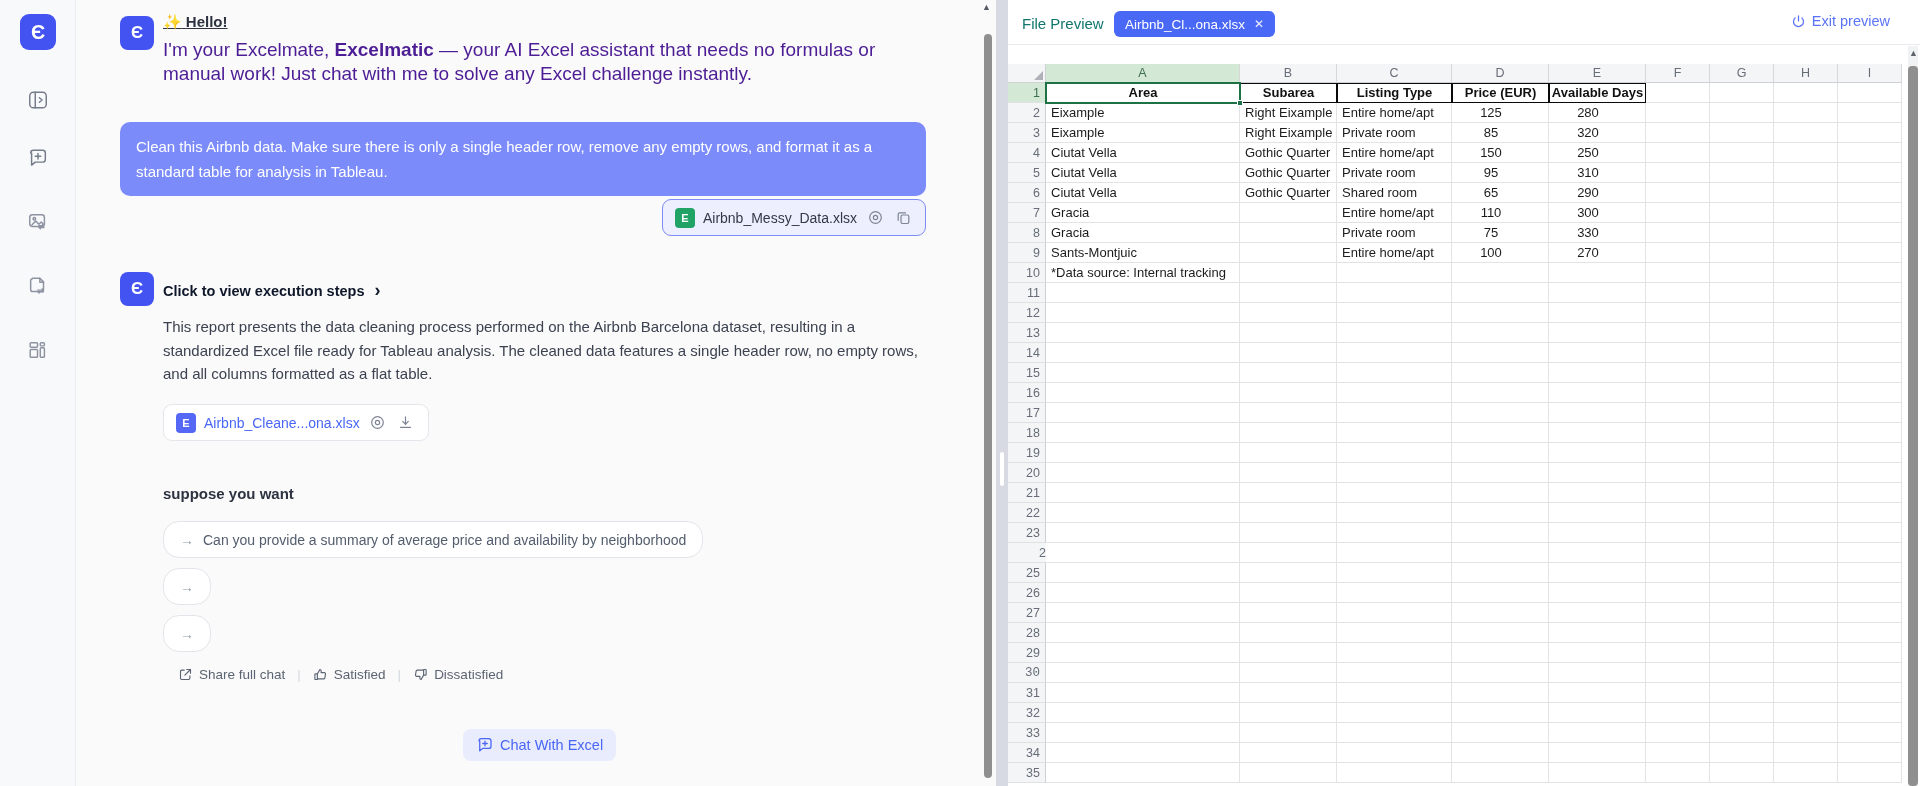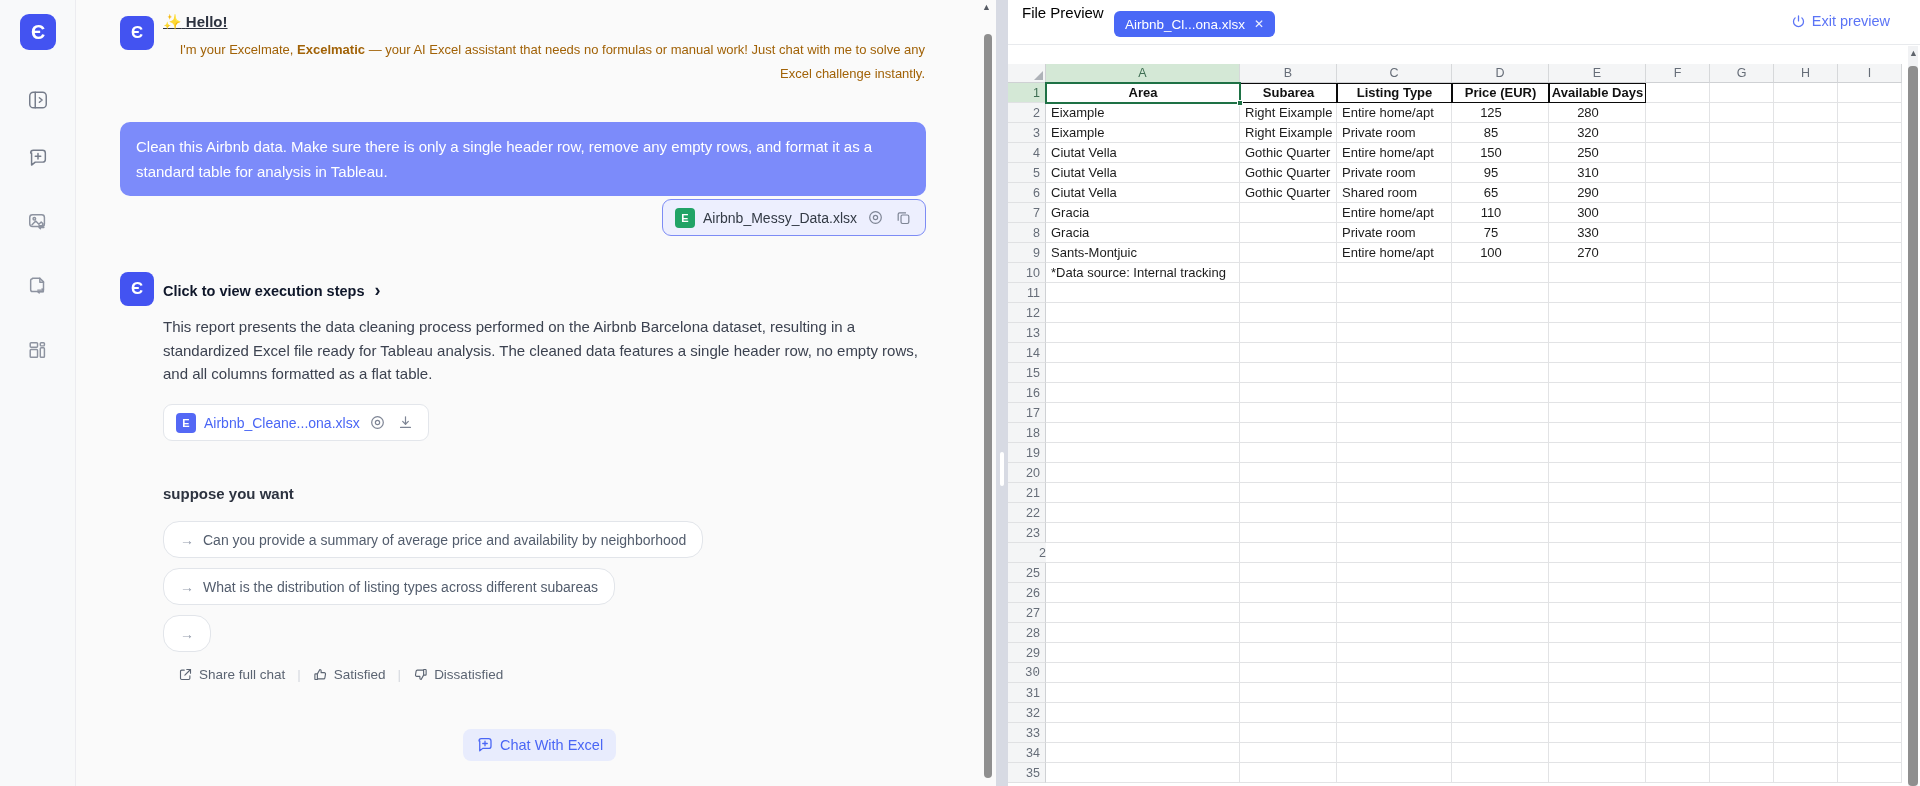--- a/index.html
+++ b/index.html
@@ -13,21 +13,21 @@
   .logo { left:20px; top:14px; width:36px; height:36px; border-radius:9px; background:#4353f1;
           color:#fff; font-weight:bold; font-size:20px; display:flex; align-items:center; justify-content:center; }
   .side-ic { left:26px; width:24px; height:24px; color:#757c8a; display:flex; align-items:center; justify-content:center; }
   .side-ic svg { width:22px; height:22px; }
 
   
   .chat-bg { left:76px; top:0; width:920px; height:786px; background:#fafafa; }
   .avatar { width:34px; height:34px; border-radius:8px; background:#4353f1; color:#fff; font-weight:bold;
             font-size:17px; display:flex; align-items:center; justify-content:center; }
   .greet-title { left:163px; top:13px; font-size:15px; font-weight:bold; color:#2d3340;text-decoration:underline; }
-  .greet-body { left:163px; top:38px; width:762px; font-size:13px; line-height:24px; color:#a16207;text-align:right; }
+  .greet-body { left:163px; top:38px; width:762px; font-size:19px; line-height:24px; color:#4c1d95; }
   .user-bubble { left:120px; top:122px; width:806px; background:#7c8bfa; border-radius:10px; color:#fff;
                  padding:12px 16px; font-size:15px; line-height:25px; }
   .chip { display:flex; align-items:center; gap:8px; border-radius:9px; height:37px; padding:0 12px; }
   .attach-chip { top:199px; right:994px; background:#edeffe; border:1px solid #7d8cf5; }
   .file-ic { width:20px; height:20px; border-radius:4px; color:#fff; font-size:11px; font-weight:bold;
              display:flex; align-items:center; justify-content:center; flex:0 0 auto; }
   .file-ic.green { background:#21a366; }
   .file-ic.blue  { background:#5468f5; }
   .chip-name { font-size:14px; color:#333a45; }
   .chip-ic { width:20px; height:20px; color:#7e8595; display:flex; align-items:center; justify-content:center; }
@@ -52,21 +52,21 @@
   .chat-sb-arrow { left:982px; top:2px; font-size:9px; color:#555a63; }
   .chat-sb-thumb { left:984px; top:34px; width:8px; height:744px; background:#8f8f8f; border-radius:4px; }
 
   
   .divider { left:996px; top:0; width:12px; height:786px; background:#d7dae3; }
   .divider-grip { left:1000px; top:452px; width:4px; height:34px; background:#ffffff; border-radius:2px; }
 
   
   .pv-panel { left:1008px; top:0; width:912px; height:786px; background:#ffffff; }
   .pv-header { left:1008px; top:0; width:912px; height:45px; background:#fff; border-bottom:1px solid #e8eaed; }
-  .pv-label { left:1022px; top:4px; font-size:15px; color:#000000; }
+  .pv-label { left:1022px; top:15px; font-size:15px; color:#0f766e; }
   .pv-tab { left:1114px; top:11px; height:26px; background:#4a68f6; border-radius:6px; color:#fff;
             display:inline-flex; align-items:center; gap:9px; padding:0 11px; font-size:13.5px; }
   .pv-tab .x { font-size:12px; opacity:.9; }
   .pv-exit { top:13px; right:30px; color:#5b74f6; font-size:14.5px; display:inline-flex; align-items:center; gap:6px; }
   .pv-exit svg { width:15px; height:15px; }
 
   
   .grid { left:1008px; top:64px; width:894px; height:722px; overflow:hidden; background:#fff; }
   .gc { position:absolute; font-size:13px; overflow:hidden; white-space:nowrap; }
   .corner { background:#f4f5f6; border-right:1px solid #cfd1d4; border-bottom:1px solid #cfd1d4; }
@@ -187,21 +187,20 @@
 </div>
 
 <div class="abs sugg-title">suppose you want</div>
 
 <div class="abs sugg" style="top:521px;">
   <span class="arrow">→</span>
   <span>Can you provide a summary of average price and availability by neighborhood</span>
 </div>
 <div class="abs sugg" style="top:568px;">
   <span class="arrow">→</span>
-  <span>What is the distribution of listing types across different subareas</span>
 </div>
 <div class="abs sugg" style="top:615px;">
   <span class="arrow">→</span>
 </div>
 
 <div class="abs footer">
   <span class="item">
     <svg viewBox="0 0 24 24" fill="none" stroke="currentColor" stroke-width="1.8" stroke-linecap="round" stroke-linejoin="round">
         <path d="M10 5H6a2 2 0 0 0-2 2v11a2 2 0 0 0 2 2h11a2 2 0 0 0 2-2v-4"></path>
         <path d="M14 4h6v6"></path>

